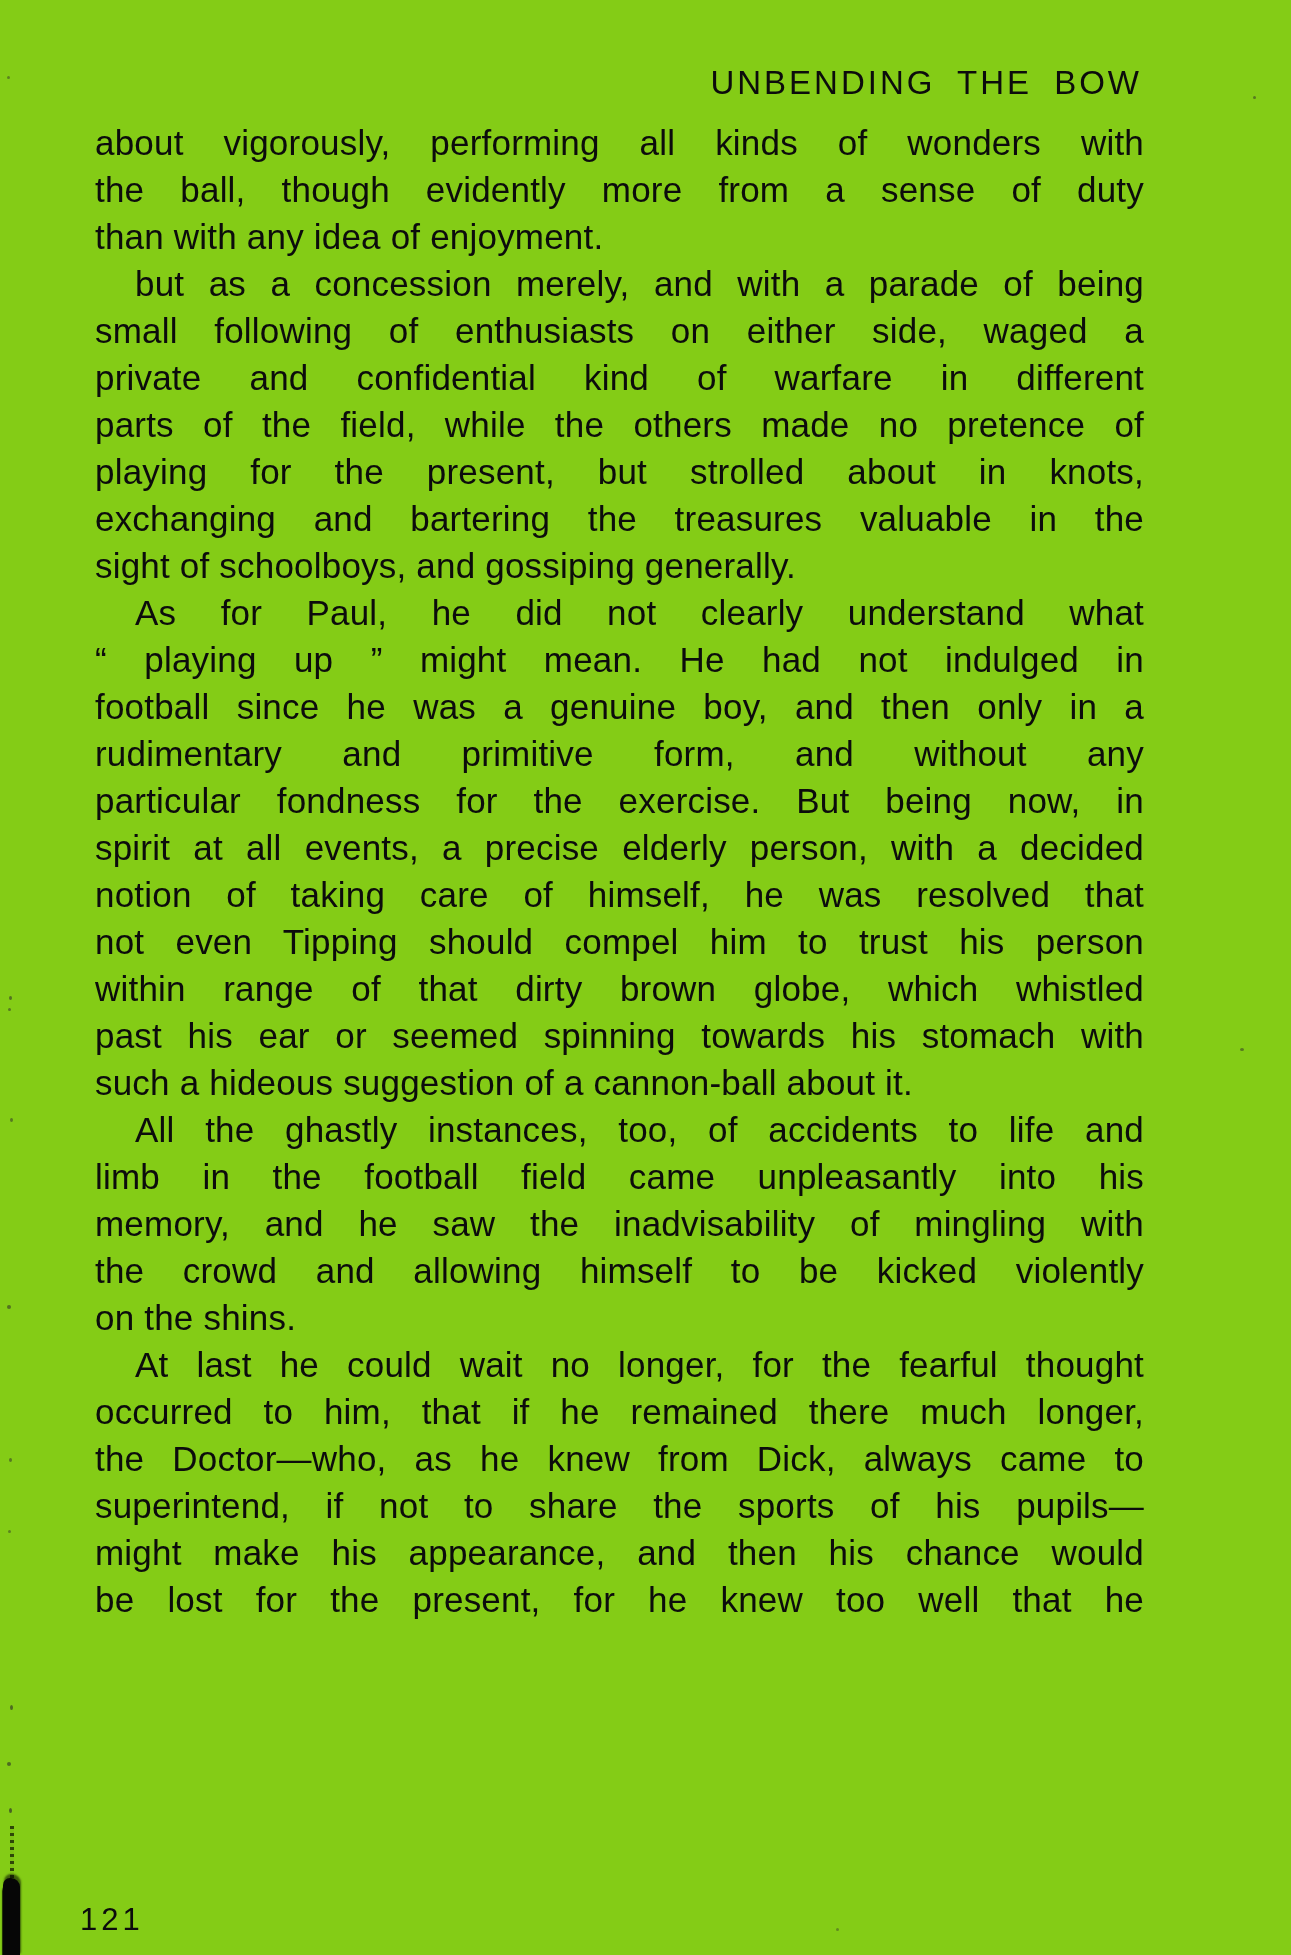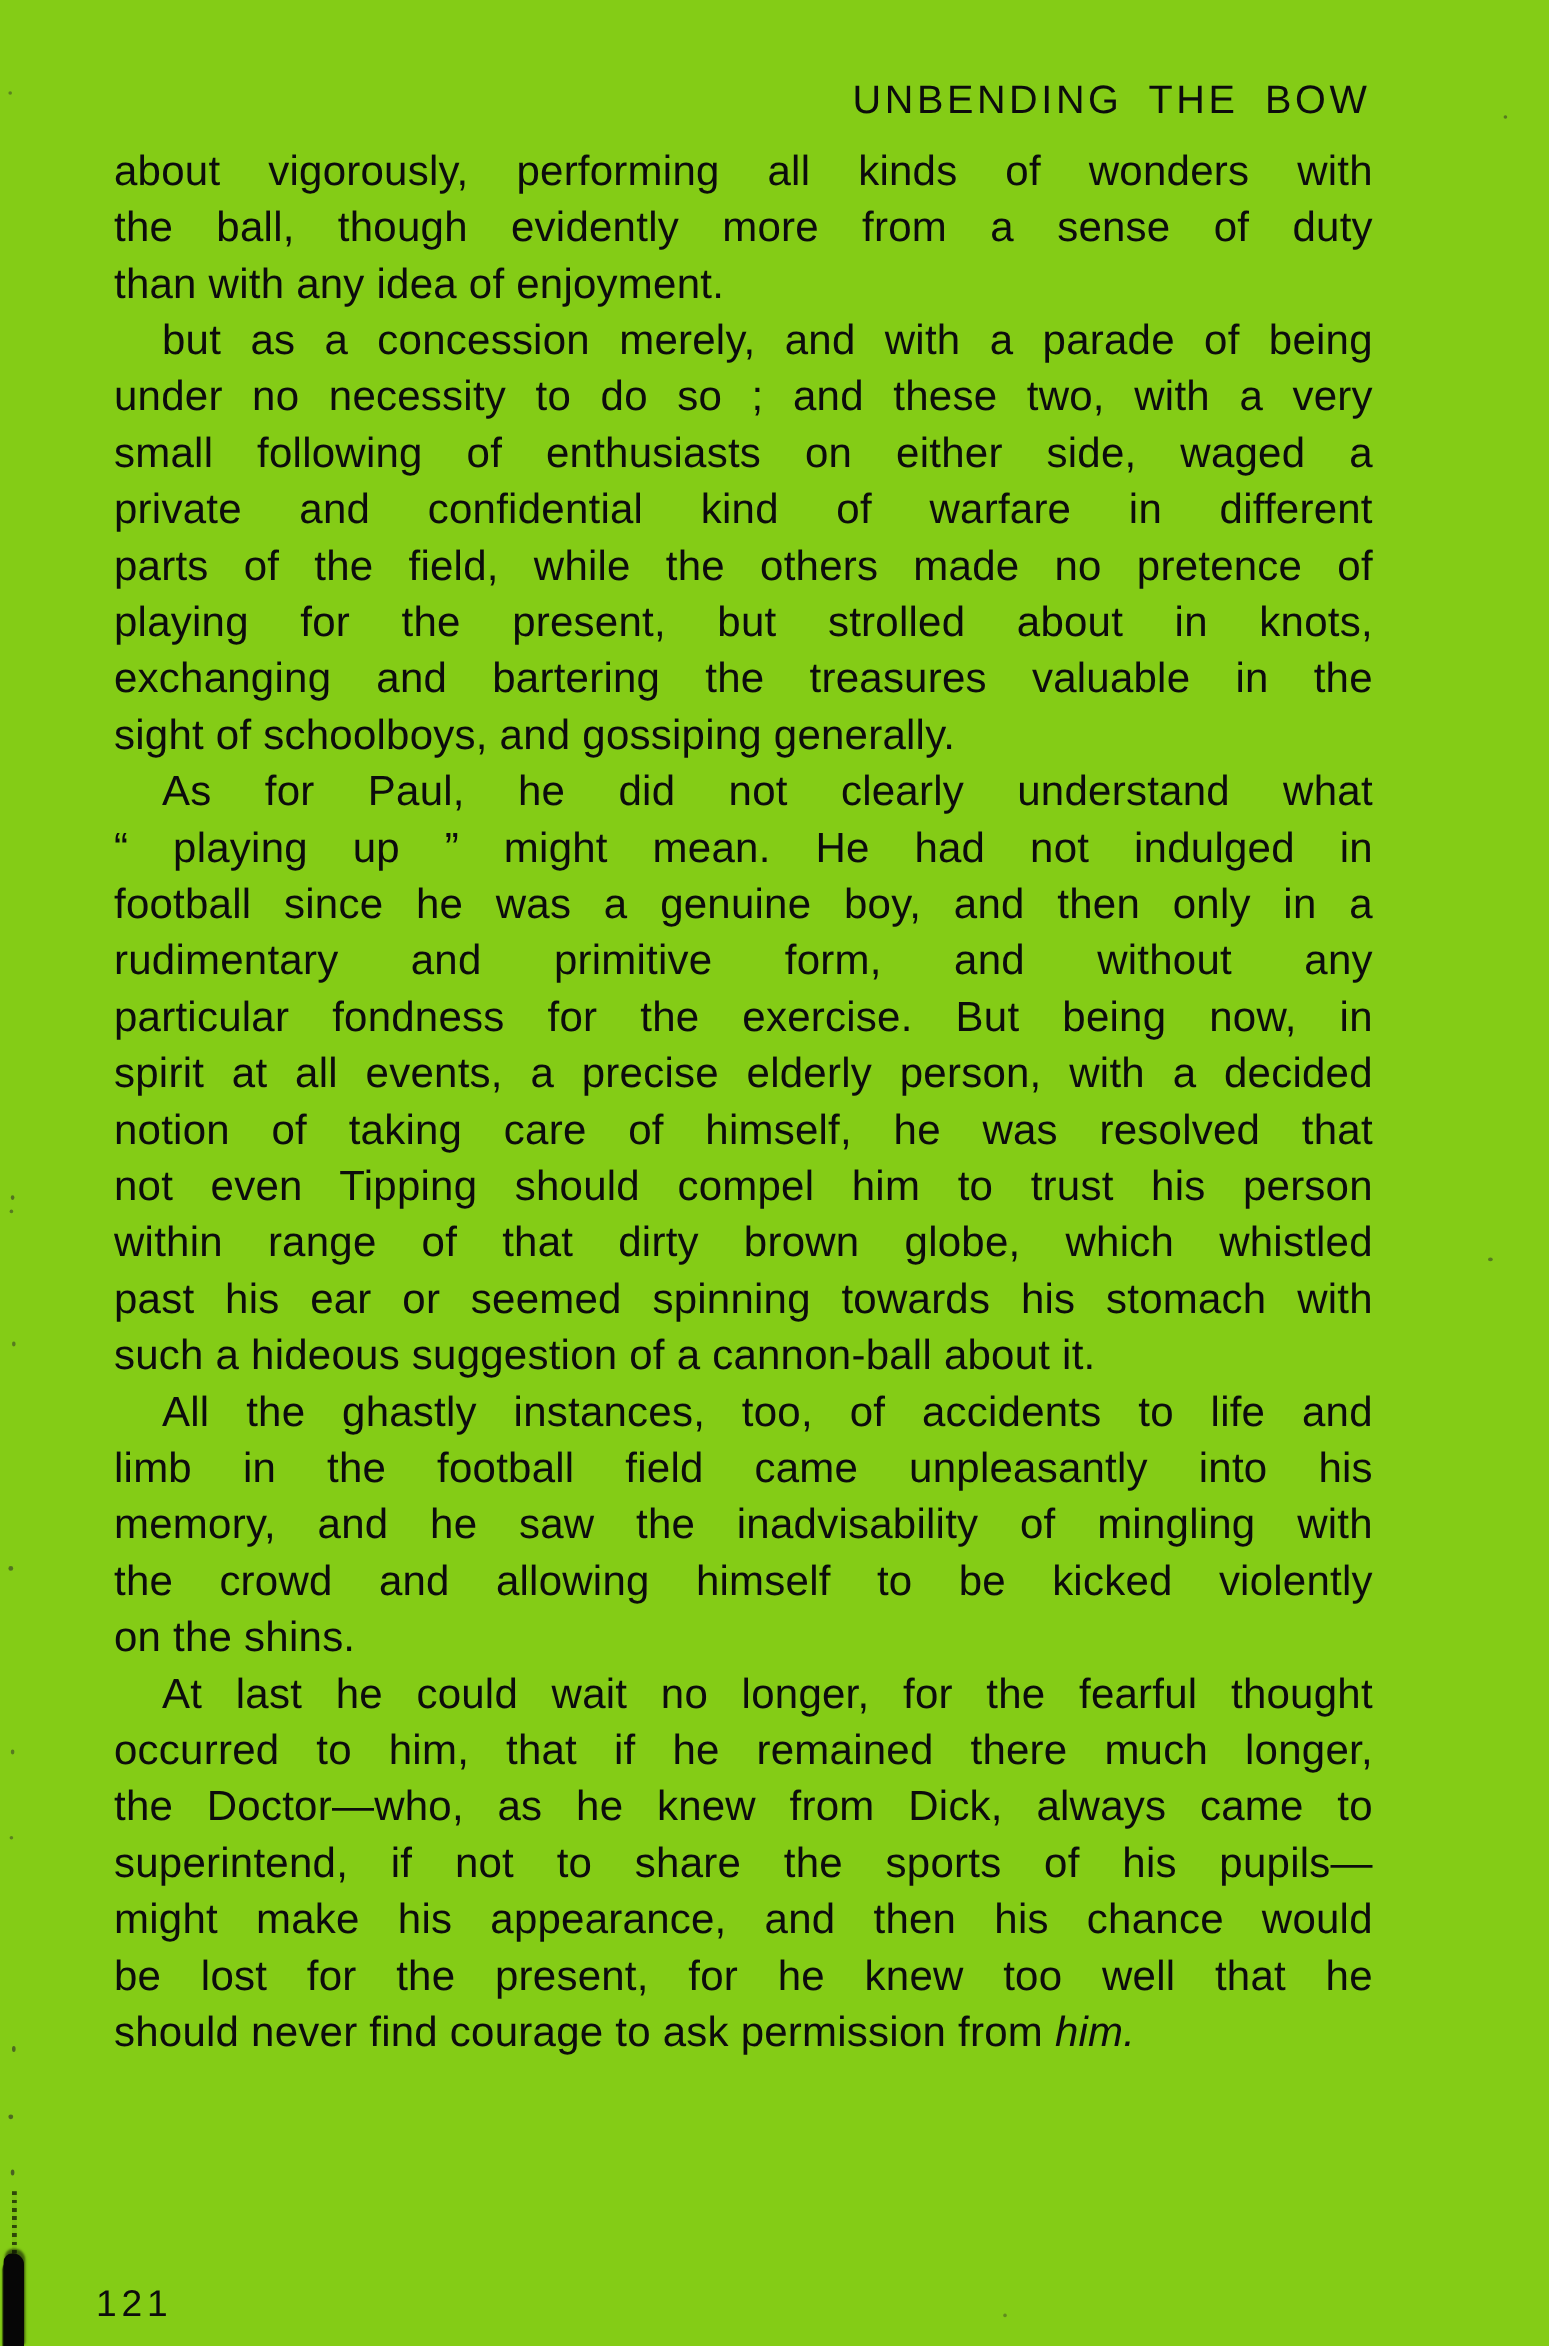--- a/index.html
+++ b/index.html
@@ -98,21 +98,20 @@
     <div class="running-header">UNBENDING THE BOW</div>
 
     <div class="para">
       <div class="line">about vigorously, performing all kinds of wonders with</div>
       <div class="line">the ball, though evidently more from a sense of duty</div>
       <div class="line last">than with any idea of enjoyment.</div>
     </div>
 
     <div class="para indented">
       <div class="line">but as a concession merely, and with a parade of being</div>
-      <div class="line">under no necessity to do so ; and these two, with a very</div>
       <div class="line">small following of enthusiasts on either side, waged a</div>
       <div class="line">private and confidential kind of warfare in different</div>
       <div class="line">parts of the field, while the others made no pretence of</div>
       <div class="line">playing for the present, but strolled about in knots,</div>
       <div class="line">exchanging and bartering the treasures valuable in the</div>
       <div class="line last">sight of schoolboys, and gossiping generally.</div>
     </div>
 
     <div class="para indented">
       <div class="line">As for Paul, he did not clearly understand what</div>
@@ -137,23 +136,20 @@
     </div>
 
 
     <div class="para indented">
       <div class="line">At last he could wait no longer, for the fearful thought</div>
       <div class="line">occurred to him, that if he remained there much longer,</div>
       <div class="line">the Doctor—who, as he knew from Dick, always came to</div>
       <div class="line">superintend, if not to share the sports of his pupils—</div>
       <div class="line">might make his appearance, and then his chance would</div>
       <div class="line">be lost for the present, for he knew too well that he</div>
-      <div class="line last">
-        <span>should never find courage to ask permission from </span><span class="italic">him.</span>
-      </div>
     </div>
 
   </div>
 
   <div class="page-number">121</div>
 
   <div class="ink-blob"></div>
   <div class="speck" style="left:7px;  top:76px;   width:3px; height:3px; opacity:.45;"></div>
   <div class="speck" style="left:9px;  top:996px;  width:3px; height:4px; opacity:.55;"></div>
   <div class="speck" style="left:8px;  top:1008px; width:3px; height:3px; opacity:.5;"></div>

